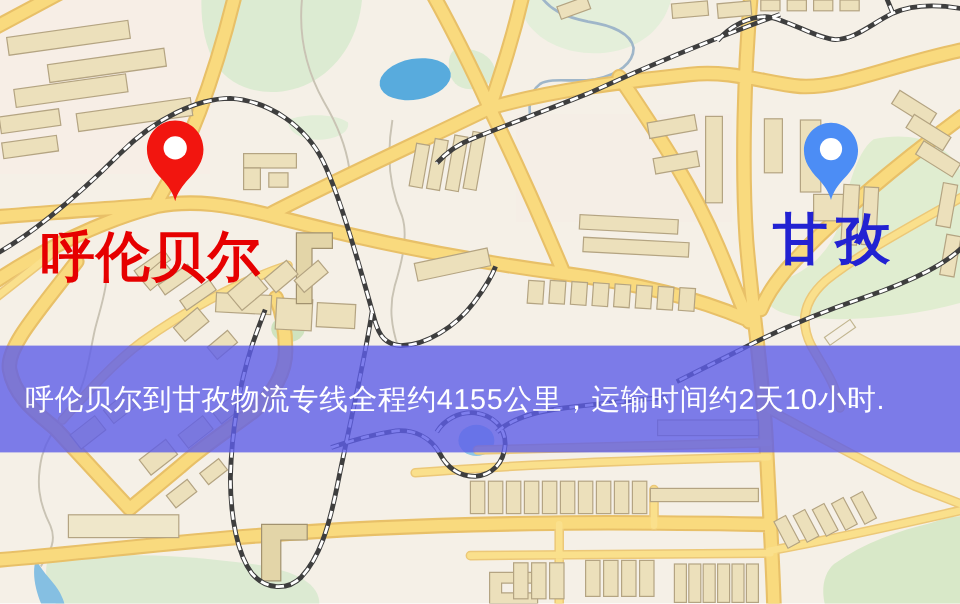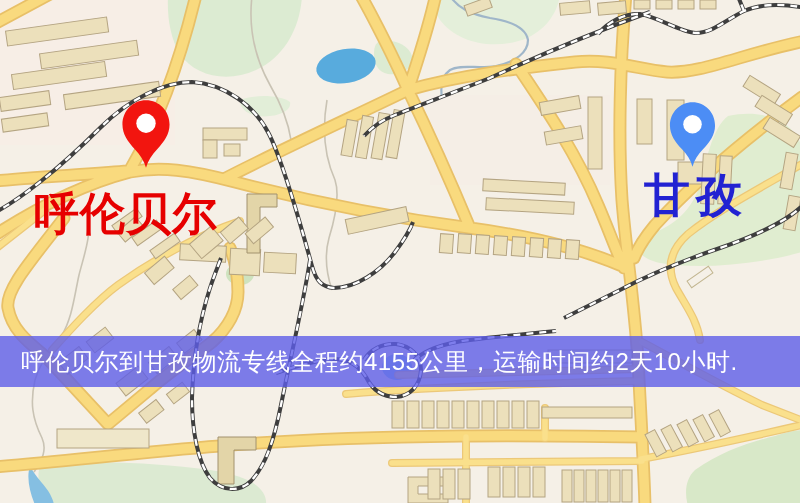--- a/index.html
+++ b/index.html
@@ -20,22 +20,22 @@
   .b3{fill:#efe7ca;stroke:#b4a482;stroke-width:1;}
   .bo{fill:none;stroke:#c2b690;stroke-width:1;}
   
   .st{fill:none;stroke:#c9c3b4;stroke-width:1.6;}
   .stb{fill:none;stroke:#9fb6c9;stroke-width:2.2;}
   .pin{position:absolute;}
   .pin svg{display:block;width:100%;height:100%;}
   .place-label{position:absolute;font-weight:bold;line-height:1;white-space:nowrap;}
   .origin-label{left:34px;top:175px;font-size:45px;letter-spacing:1px;margin-top:16px;}
   .dest-label{left:644px;top:176px;font-size:46px;letter-spacing:6px;}
-  .banner{position:absolute;left:0;top:288px;width:800px;height:51px;
-          display:flex;align-items:center;box-sizing:border-box;padding-left:21px;margin-top:48px;}
+  .banner{position:absolute;left:0;top:288px;width:800px;height:89px;
+          display:flex;align-items:center;box-sizing:border-box;padding-left:21px;}
   .banner-text{font-size:24px;letter-spacing:0.5px;white-space:nowrap;}
 </style>
 </head>
 <body>
 
 <div class="stage">
 
   <svg class="map" width="800" height="503" viewBox="0 0 800 503">
 
     <rect x="0" y="0" width="800" height="503" fill="#f5f0e7"></rect>
@@ -246,19 +246,19 @@
 
   <div class="pin" style="left:666px;top:101px;width:53px;height:67px;">
     <svg viewBox="0 0 40 52">
       <path d="M20,1 C10.3,1 2.5,8.9 2.5,19 C2.5,26.2 6.6,31.9 11.7,37.3 C15.6,41.5 18.6,45.8 20,51 C21.4,45.8 24.4,41.5 28.3,37.3 C33.4,31.9 37.5,26.2 37.5,19 C37.5,8.9 29.7,1 20,1 Z" fill="#4c8df5"></path>
       <circle cx="20" cy="18" r="7.2" fill="#ffffff"></circle>
     </svg>
   </div>
 
   <div class="place-label origin-label" style="color: rgb(230, 0, 0);">呼伦贝尔</div>
 
-  <div class="place-label dest-label" style="color: rgb(34, 34, 210); font-family: Liberation Mono, monospace;">甘孜</div>
+  <div class="place-label dest-label" style="color: rgb(34, 34, 210);">甘孜</div>
 
   <div class="banner" style="background-color: rgba(94, 94, 232, 0.8);">
     <span class="banner-text" style="color: rgb(255, 255, 255);">呼伦贝尔到甘孜物流专线全程约4155公里，运输时间约2天10小时.</span>
   </div>
 
 </div>
 
 </body></html>

